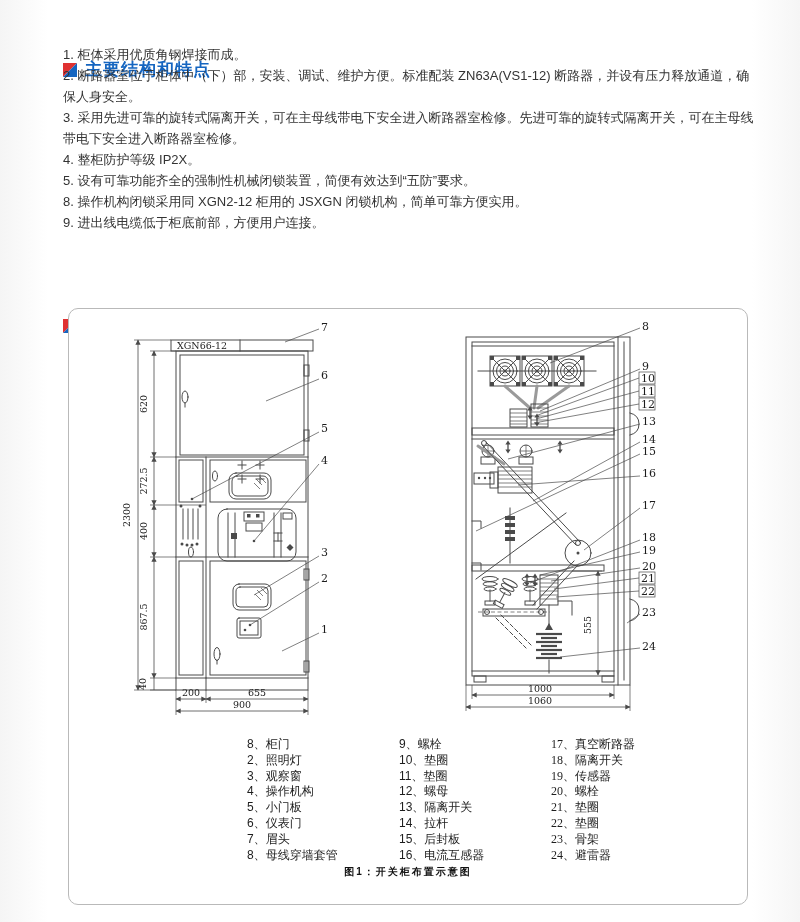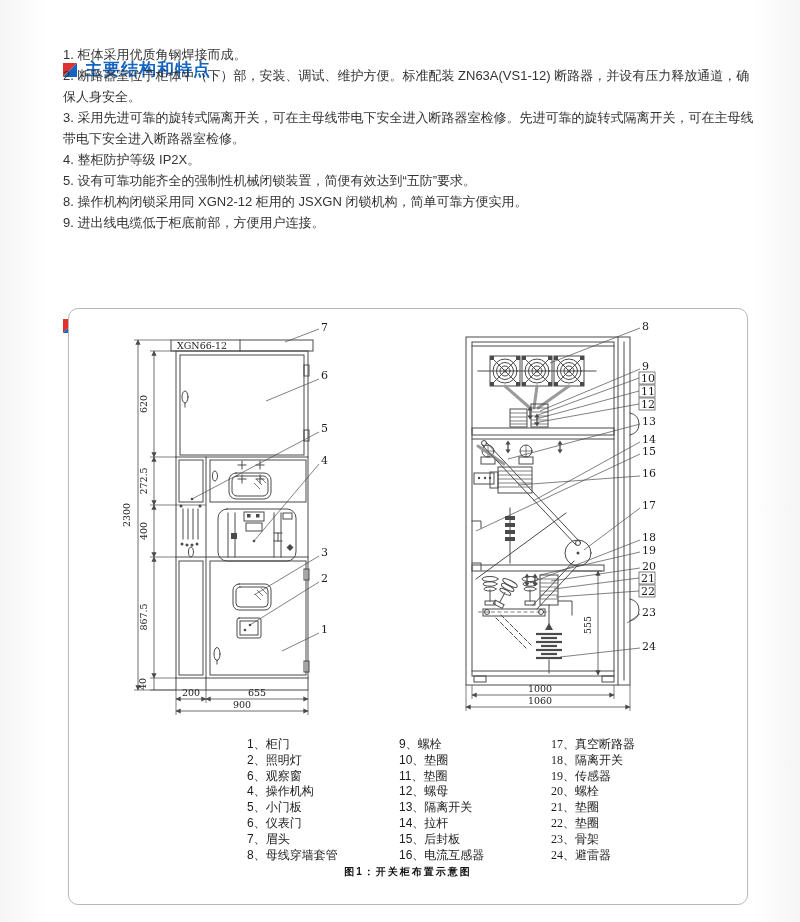--- a/index.html
+++ b/index.html
@@ -379,23 +379,23 @@
         <text class="ctxt" x="563" y="281.5">22</text>
         <line class="ldr" x1="562" y1="301" x2="549" y2="310"></line>
         <text class="ctxt" x="564" y="303">23</text>
         <line class="ldr" x1="562" y1="335" x2="482" y2="344"></line>
         <text class="ctxt" x="564" y="337">24</text>
       </g>
     </svg>
 
     <div class="legend">
       <div class="lcol">
-        <div class="legend-item">1、柜门</div>
+        <div class="legend-item">8、柜门</div>
         <div class="legend-item">2、照明灯</div>
-        <div class="legend-item">6、观察窗</div>
+        <div class="legend-item">3、观察窗</div>
         <div class="legend-item">4、操作机构</div>
         <div class="legend-item">5、小门板</div>
         <div class="legend-item">6、仪表门</div>
         <div class="legend-item">7、眉头</div>
         <div class="legend-item">8、母线穿墙套管</div>
       </div>
       <div class="lcol">
         <div class="legend-item">9、螺栓</div>
         <div class="legend-item">10、垫圈</div>
         <div class="legend-item">11、垫圈</div>

